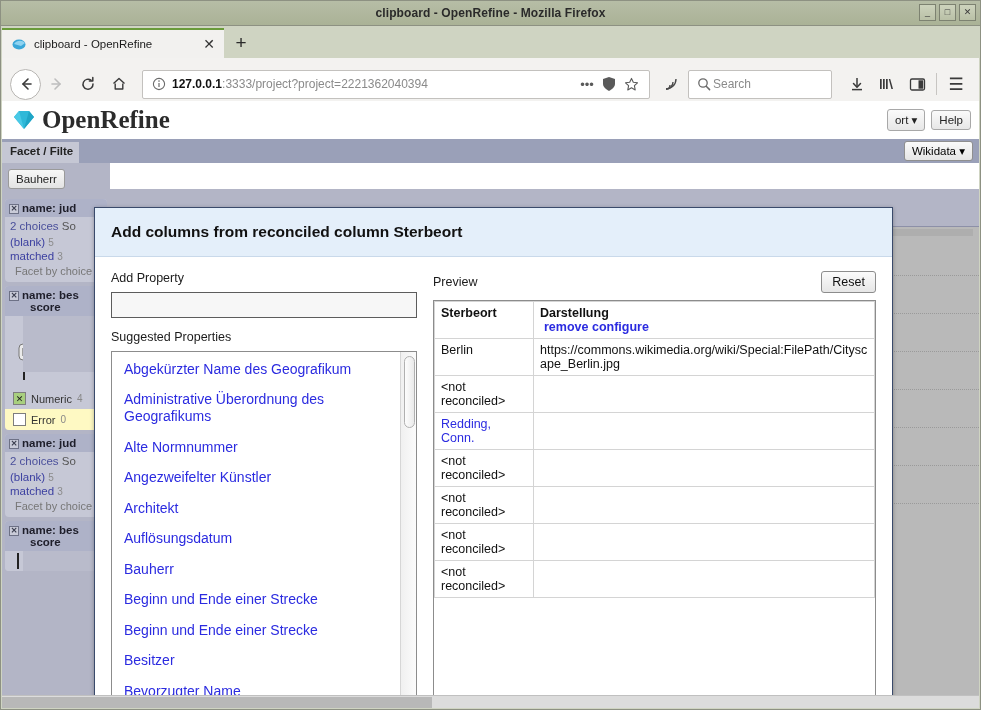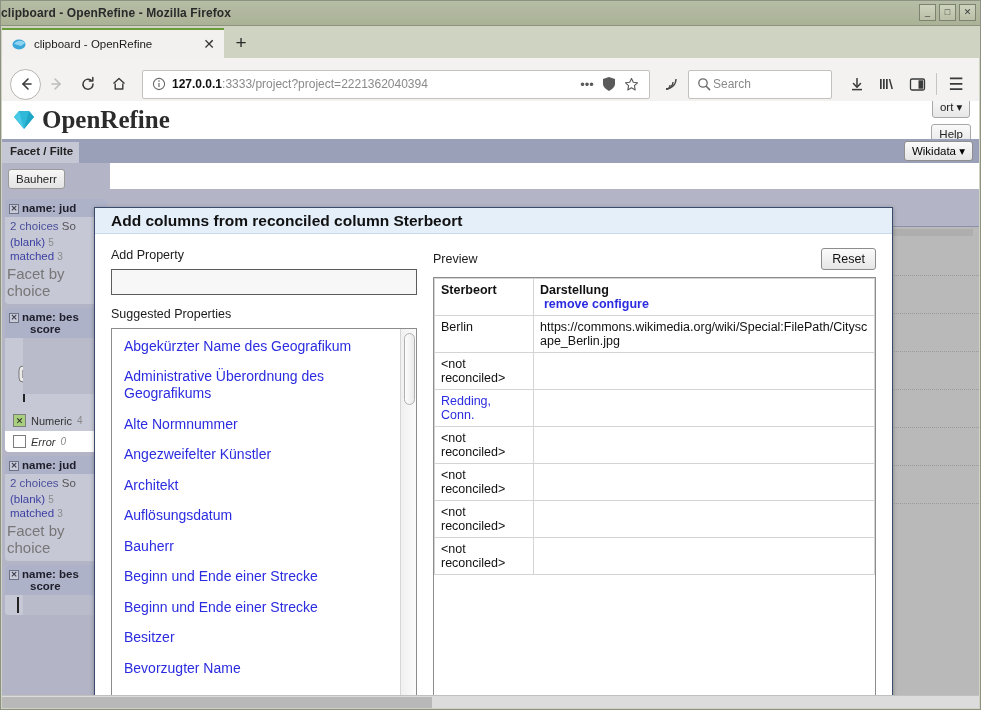--- a/index.html
+++ b/index.html
@@ -15,21 +15,21 @@
   #window {
     position: absolute; left: 0; top: 0;
     width: 981px; height: 710px;
     background: #cfd4c2;
     border: 1px solid #8d9182;
   }
   #titlebar {
     position: absolute; left: 0; top: 0; right: 0; height: 25px;
     background: linear-gradient(to bottom, #b6bda6 0%, #aab296 100%);
     border-bottom: 1px solid #8d9182;
-    display: flex; align-items: center; 
+    display: flex; align-items: center; justify-content: center;
   }
   #titlebar .title {
     font-size: 12px; font-weight: bold; color: #2a2a2a;
     letter-spacing: 0.1px;
   }
   #winbtns {
     position: absolute; right: 4px; top: 3px;
     display: flex; gap: 3px;
   }
   #winbtns .wb {
@@ -116,21 +116,21 @@
     position: absolute; left: 1px; top: 100px; right: 1px; bottom: 14px;
     background: #fff; overflow: hidden;
   }
   #or-header {
     position: absolute; left:0; top:0; right:0; height: 38px;
     background: #fff;
     display: flex; align-items: center; padding: 0 8px;
   }
   #or-logo { width: 26px; height: 22px; margin-right: 6px; flex:none; }
   #or-title { font-family: "Liberation Serif", serif; font-size: 25px; font-weight: bold; color:#2b2b2b; }
-  #or-hdr-right { margin-left:auto; display:flex; align-items:center; gap:6px;flex-direction:column; }
+  #or-hdr-right { margin-left:auto; display:flex; align-items:center; gap:6px; }
   .or-btn {
     border: 1px solid #a8a8a8; background: linear-gradient(to bottom,#fafafa,#e7e7e7);
     border-radius: 3px; font-size: 11.5px; padding: 3px 7px; color:#222;
   }
   #or-body {
     position: absolute; left:0; top:38px; right:0; bottom:0;
     display:flex;
   }
   #or-left {
     width: 108px; flex: none; background: #b3b5c6;
@@ -159,21 +159,21 @@
   }
   .xbox {
     width:10px; height:10px; border:1px solid #6d7186; background:#c9cbd8;
     display:flex; align-items:center; justify-content:center;
     font-size:8px; line-height:1; color:#3c3f50; flex:none; margin-top:2px;
   }
   .facet-sub { font-size:11.5px; color:#4a4f9b; padding: 3px 5px; }
   .facet-sub .grey { color:#555; }
   .facet-row { font-size:11.5px; padding: 1px 5px; color:#3b3fa0; }
   .facet-row .cnt { color:#8b8b8b; font-size:10px; }
-  .facet-foot { font-size:15px; color:#777; padding: 2px 2px 5px; }
+  .facet-foot { font-size:11px; color:#777; padding: 2px 10px 5px; }
   .slider-wrap { height: 72px; background:#c6c8d6; position:relative; }
   .slider-track { position:absolute; left:12px; top:8px; width:4px; bottom:8px; }
   .num-row { display:flex; align-items:center; gap:5px; padding: 4px 8px; font-size:11px; color:#333;}
   .chk { width:13px; height:13px; border:1px solid #7d7d7d; background:#fff; flex:none; }
   .chk.on { background:#a8cf7e; display:flex; align-items:center; justify-content:center; font-size:9px; color:#1f1f1f;}
 
   #or-main { flex: 1; position: relative; background:#fff; }
   #or-maintop {
     height: 24px; background:#9aa0b8; display:flex; align-items:center; justify-content:flex-end;
     padding-right: 6px;
@@ -190,21 +190,21 @@
   #dialog {
     position: absolute;
     left: 92px; top: 106px;
     width: 799px; height: 592px;
     background: #fff;
     border: 1px solid #3a4a6b;
     box-shadow: 0 1px 4px rgba(0,0,0,0.3);
     display: flex; flex-direction: column;
   }
   #dlg-head {
-    height: 26px; flex: none;
+    height: 49px; flex: none;
     background: #e4effa;
     border-bottom: 1px solid #c9d9ea;
     display: flex; align-items: center;
     padding: 0 16px;
   }
   #dlg-head .t { font-size: 15.5px; font-weight: bold; color: #111; }
   #dlg-body {
     flex: 1; display: flex; padding: 14px 16px 8px 16px; gap: 16px; min-height:0;
   }
   #col-left { width: 306px; flex: none; display:flex; flex-direction:column; min-height:0;}
@@ -454,21 +454,21 @@
                   <line x1="9" y1="24" x2="9" y2="32" stroke="#555"></line>
                 </svg>
             </div>
             <div style="position:absolute;left:18px;top:0;right:0;bottom:16px;background:#b9bbcb;"></div>
           </div>
           <div class="num-row">
             <span class="chk on">✕</span>
             <span>Numeric</span>
             <span class="cnt" style="color:#888;font-size:10px">4</span>
           </div>
-          <div class="num-row" style="background:#ffffff;font-style:italic;">
+          <div class="num-row" style="background:#fef9c3;">
             <span class="chk"></span>
             <span>Error</span>
             <span class="cnt" style="color:#888;font-size:10px">0</span>
           </div>
         </div>
 
         <div class="facet">
           <div class="facet-title">
             <span class="xbox">✕</span>
             <span>name: jud</span>

